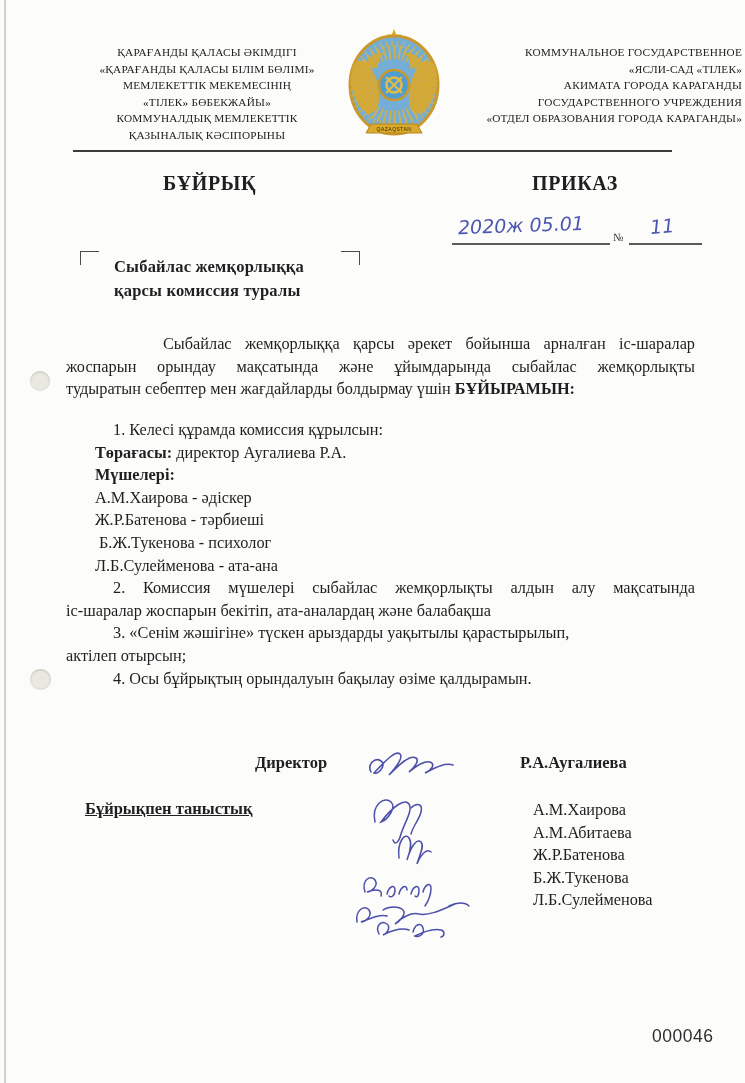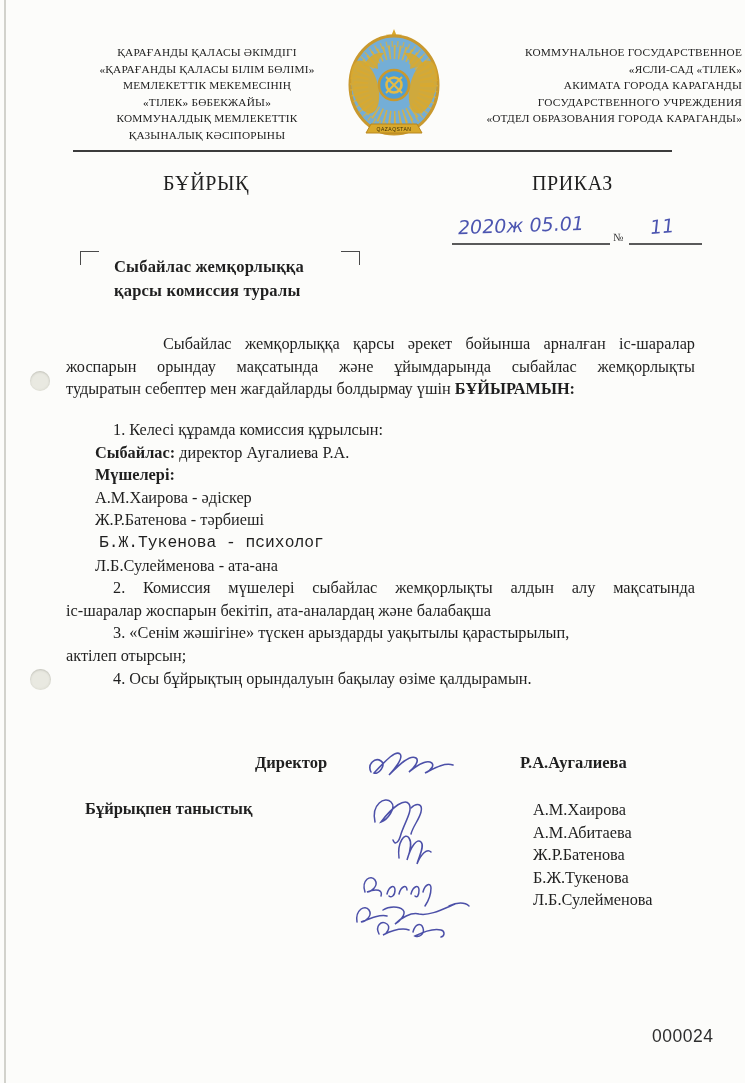--- a/index.html
+++ b/index.html
@@ -6,35 +6,35 @@
   .page{
     position:relative; width:745px; height:1083px; margin:0 auto;
     background:#fcfcfa; overflow:hidden;
     font-family:"Liberation Serif", serif; color:#1f1f1f;
   }
   .edge-left{position:absolute;left:4px;top:0;width:2px;height:100%;background:rgba(175,175,165,.55);}
   .abs{position:absolute;}
   .hdr-block{font-size:11.3px;line-height:16.5px;text-align:center;letter-spacing:.2px;color:#222;}
   .hdr-block .b{font-weight:normal;}
   .divider{position:absolute;left:73px;top:150px;width:599px;height:2px;background:#3c3c3c;}
-  .doc-title{font-size:20px;font-weight:normal;letter-spacing:.6px;text-align:center;}
+  .doc-title{font-size:20px;font-weight:bold;letter-spacing:.6px;text-align:center;}
   .hand{font-family:"DejaVu Sans",sans-serif;font-style:italic;color:#4c55b0;}
   .formline{position:absolute;height:1.5px;background:#5a5a5a;}
   .num-sign{font-size:11px;color:#333;}
   .corner{position:absolute;width:18px;height:13px;}
   .corner.l{border-top:1.5px solid #4a4a4a;border-left:1.5px solid #4a4a4a;}
   .corner.r{border-top:1.5px solid #4a4a4a;border-right:1.5px solid #4a4a4a;}
   .subject{font-size:16.5px;font-weight:bold;line-height:24px;letter-spacing:.2px;}
   .body-block{width:629px;font-size:16.3px;line-height:22.6px;}
   .ln{white-space:nowrap;}
   .just{white-space:normal;text-align:justify;text-align-last:justify;}
   .ind-p{padding-left:97px;}
   .ind-i{padding-left:47px;}
   .ind-m{padding-left:29px;}
-  .ind-m2{padding-left:33px;font-family:Liberation Mono, monospace;}
+  .ind-m2{padding-left:33px;}
   .bold{font-weight:bold;}
   .sig-label{font-size:16.5px;font-weight:bold;}
   .names{font-size:16.3px;line-height:22.6px;}
   .serial{font-family:"Liberation Sans",sans-serif;font-size:17.5px;letter-spacing:.5px;color:#2e2e2e;}
   .hole{position:absolute;border-radius:50%;background:radial-gradient(circle at 45% 40%, #e9e9e1 55%, #d9d9cd 100%);box-shadow:inset 0 1px 2px rgba(120,120,110,.35);}
   svg{display:block;}
 </style>
 </head>
 <body>
 
@@ -100,42 +100,42 @@
   </div>
 
   <div class="abs body-block" style="left:66px;top:333px;">
     <div class="just ind-p">Сыбайлас жемқорлыққа қарсы әрекет бойынша арналған іс-шаралар</div>
     <div class="just">жоспарын орындау мақсатында және ұйымдарында сыбайлас жемқорлықты</div>
     <div class="ln"><span>тудыратын себептер мен жағдайларды болдырмау үшін </span><span class="bold">БҰЙЫРАМЫН:</span></div>
   </div>
 
   <div class="abs body-block" style="left:66px;top:419px;">
     <div class="ln ind-i">1. Келесі құрамда комиссия құрылсын:</div>
-    <div class="ln ind-m"><span class="bold">Сыбайлас:</span><span> директор Аугалиева Р.А.</span></div>
+    <div class="ln ind-m"><span class="bold">Төрағасы:</span><span> директор Аугалиева Р.А.</span></div>
     <div class="ln ind-m bold">Мүшелері:</div>
     <div class="ln ind-m">А.М.Хаирова - әдіскер</div>
     <div class="ln ind-m">Ж.Р.Батенова - тәрбиеші</div>
     <div class="ln ind-m2">Б.Ж.Тукенова - психолог</div>
     <div class="ln ind-m">Л.Б.Сулейменова - ата-ана</div>
     <div class="just ind-i">2. Комиссия мүшелері сыбайлас жемқорлықты алдын алу мақсатында</div>
     <div class="ln">іс-шаралар жоспарын бекітіп,  ата-аналардаң және балабақша</div>
     <div class="ln ind-i">3. «Сенім жәшігіне» түскен арыздарды уақытылы қарастырылып,</div>
     <div class="ln">актілеп отырсын;</div>
     <div class="ln ind-i">4. Осы бұйрықтың орындалуын бақылау өзіме қалдырамын.</div>
   </div>
 
   <div class="abs sig-label" style="left:255px;top:753px;">Директор</div>
   <div class="abs" style="left:365px;top:740px;">
     <svg width="95" height="50" viewBox="0 0 95 50">
       <path d="M6 32 C2 24 10 17 16 21 C22 25 13 35 9 33 C22 19 31 10 35 14 C39 18 28 31 24 35 C34 25 45 14 51 18 C55 21 48 29 44 32 C50 27 59 20 65 22 C71 24 66 31 60 33 C68 29 79 22 88 25" stroke="#4c50a8" stroke-width="1.6" fill="none" stroke-linecap="round"></path>
     </svg>
   </div>
   <div class="abs sig-label" style="left:520px;top:753px;">Р.А.Аугалиева</div>
 
-  <div class="abs sig-label" style="left:85px;top:799px;">Бұйрықпен таныстық</div>
+  <div class="abs sig-label" style="left:85px;top:799px;text-decoration:underline;">Бұйрықпен таныстық</div>
 
   <div class="abs" style="left:345px;top:792px;">
     <svg width="140" height="150" viewBox="0 0 140 150">
       <g stroke="#4c50a8" stroke-width="1.5" fill="none" stroke-linecap="round">
         <path d="M30 30 C26 12 40 4 46 10 C52 16 42 28 36 30 C48 14 60 6 64 12 C68 18 60 30 56 42 C54 50 50 54 48 48"></path>
         <path d="M66 16 C72 10 78 12 76 20 C74 28 68 34 66 42"></path>
         <path d="M54 66 C52 50 60 40 64 46 C68 52 64 62 62 68 C66 54 72 46 76 50 C80 54 74 64 72 72 C76 62 82 56 86 60"></path>
         <path d="M20 100 C16 88 26 82 30 88 C34 94 26 100 22 100 C32 96 38 98 36 104 M42 102 C44 94 50 92 50 98 C50 104 46 106 44 104 M54 102 C56 94 62 92 62 98 M66 102 C68 94 74 92 74 98 C74 104 72 106 70 104 M78 100 C80 92 86 90 86 96 C86 102 84 108 80 114"></path>
         <path d="M12 130 C10 118 20 112 24 118 C28 124 20 130 16 130 C26 126 36 122 42 124 M38 118 C44 114 54 114 58 118 C62 122 54 130 50 132 C56 126 66 120 74 122 C84 124 96 118 110 112 M104 114 C112 110 120 110 124 114"></path>
         <path d="M34 142 C30 134 36 128 42 132 C46 135 42 142 38 143 C48 138 58 136 64 138 M68 140 C70 132 76 130 78 136 C80 142 74 146 70 144 C78 140 88 136 96 138 C100 139 100 144 96 145"></path>
@@ -144,14 +144,14 @@
   </div>
 
   <div class="abs names" style="left:533px;top:799px;">
     <div>А.М.Хаирова</div>
     <div>А.М.Абитаева</div>
     <div>Ж.Р.Батенова</div>
     <div>Б.Ж.Тукенова</div>
     <div>Л.Б.Сулейменова</div>
   </div>
 
-  <div class="abs serial" style="left:652px;top:1026px;">000024</div>
+  <div class="abs serial" style="left:652px;top:1026px;">000046</div>
 </div>
 
 </body></html>

